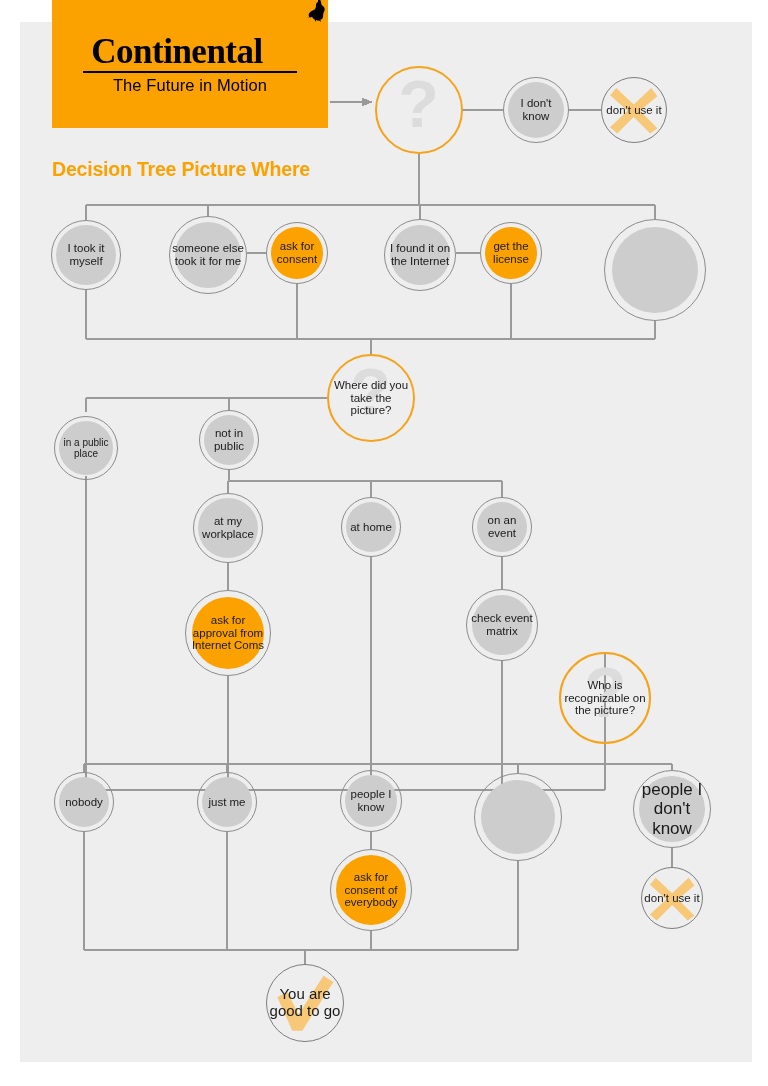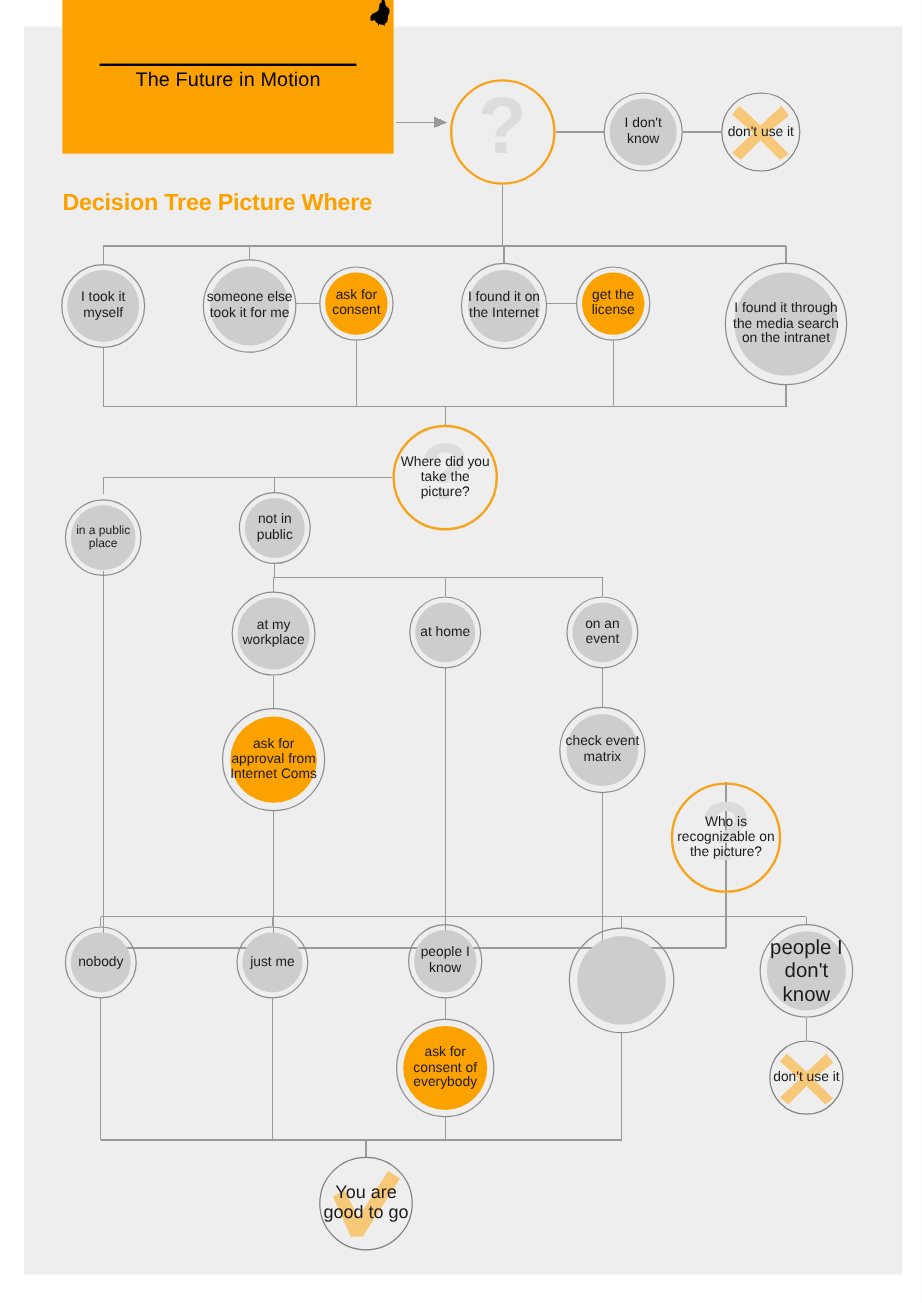--- a/index.html
+++ b/index.html
@@ -29,20 +29,21 @@
   .nlabel{position:relative;z-index:4;padding:0 3px;}
   .wm{position:absolute;z-index:2;left:0;top:0;width:100%;height:100%;
       display:flex;align-items:center;justify-content:center;pointer-events:none;}
 </style>
 </head>
 <body>
 
 <div id="panel"></div>
 
 <div id="logobox">
+  <div id="logo-word">Continental</div>
   <svg id="logo-horse" viewBox="0 0 24 28">
     <path d="M14 1c1.6 0 2.6 1.2 2.9 2.6.2 1 .1 2 .6 2.9.5.9 1.5 1.4 2.2 2.2.8.9 1.1 2.2.9 3.4-.2 1.3-1 2.4-1.3 3.7-.3 1.3 0 2.7-.5 3.9-.4 1-1.3 1.8-2.4 2.1l.4 2.1-1.7-1.3c-1 .2-2 0-2.9-.5l-.9 1.8-.4-2.3c-1.3-.5-2.3-1.6-2.7-2.9-.9.6-2 .8-3 .6L3 19.6l2.2-.6c-.6-1-.7-2.2-.3-3.3.5-1.3 1.6-2.2 2.8-2.8 1-.5 2.1-.8 2.9-1.5.9-.8 1.2-2 1.3-3.2.1-1.1.1-2.3.7-3.2.4-.6 1-1 1.4-1z" fill="#000"></path>
   </svg>
   <div id="logo-rule"></div>
   <div id="logo-tag">The Future in Motion</div>
 </div>
 
 <div id="title">Decision Tree Picture Where</div>
 
 <svg id="canvas">
@@ -157,21 +158,20 @@
       <div class="nlabel">I found it on the Internet</div>
     </div>
     <div class="node" style="left: 480px; top: 222px; width: 62px; height: 62px; font-size: 11.5px;">
       <div class="ring" style="left: 0px; top: 0px; width: 100%; height: 100%; border: 1.2px solid rgb(140, 140, 140);"></div>
       <div class="ring" style="left: 5px; top: 5px; width: 52px; height: 52px; background: rgb(251, 161, 0);"></div>
       <div class="nlabel">get the license</div>
     </div>
     <div class="node" style="left: 604px; top: 219px; width: 102px; height: 102px; font-size: 11.5px;">
       <div class="ring" style="left: 0px; top: 0px; width: 100%; height: 100%; border: 1.2px solid rgb(140, 140, 140);"></div>
       <div class="ring" style="left: 8px; top: 8px; width: 86px; height: 86px; background: rgb(205, 205, 205);"></div>
-      <div class="nlabel">I found it through the media search on the intranet</div>
     </div>
     <div class="node" style="left: 327px; top: 354px; width: 88px; height: 88px; font-size: 11.5px;">
       <div class="ring" style="left: 0px; top: 0px; width: 100%; height: 100%; border: 2.4px solid rgb(245, 163, 26);"></div>
       <div class="ring" style="left: 0px; top: 0px; width: 88px; height: 88px; background: transparent;"></div>
       <div class="wm">
         <svg viewBox="0 0 100 100" width="72%" height="88%">
           <text x="50" y="78" font-family="Liberation Sans, sans-serif" font-size="105" font-weight="bold" text-anchor="middle" fill="#dcdcdc">?</text>
         </svg>
       </div>
       <div class="nlabel">Where did you take the picture?</div>

